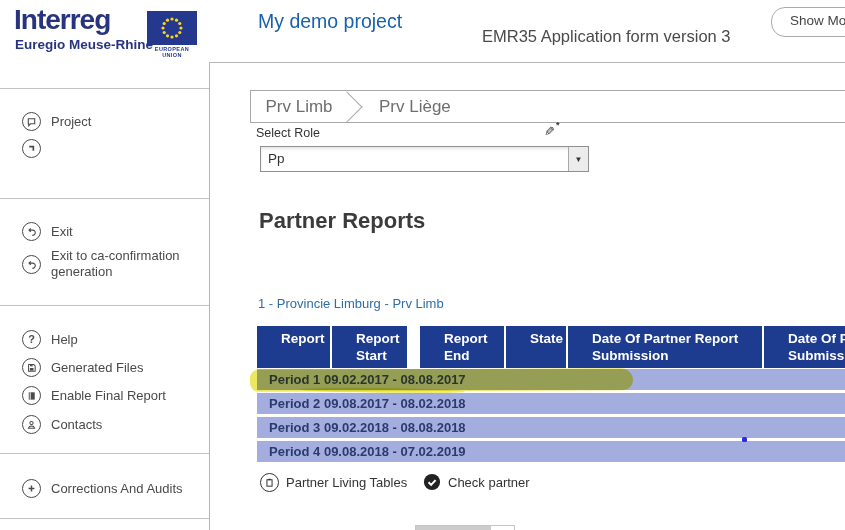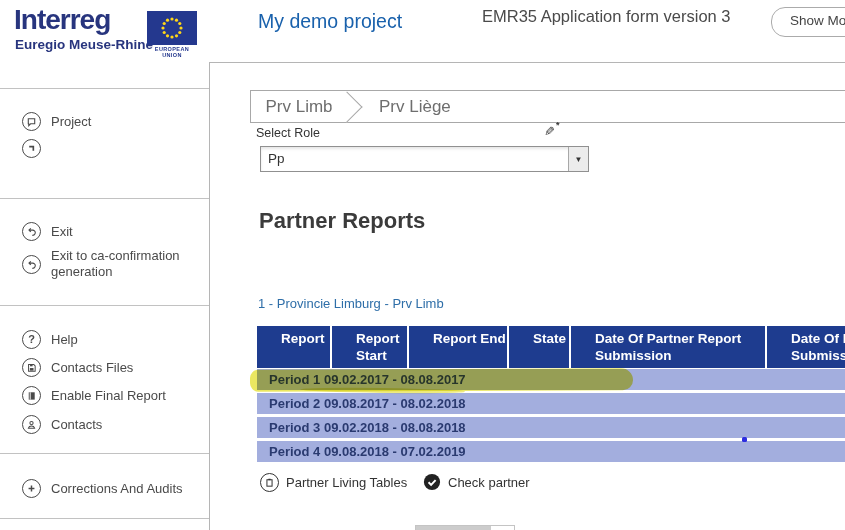--- a/index.html
+++ b/index.html
@@ -8,21 +8,21 @@
     background:#ffffff;font-family:"Liberation Sans",sans-serif;color:#333;
   }
   .abs{position:absolute;}
 
   
   .brand-main{left:14px;top:4px;font-size:28px;font-weight:bold;color:#28357e;letter-spacing:-1px;}
   .brand-sub{left:15px;top:37px;font-size:13.5px;font-weight:bold;color:#28357e;}
   .eu-flag{left:147px;top:11px;width:50px;height:34px;background:#24388e;}
   .eu-label{left:145px;top:46px;width:54px;font-size:5.5px;font-weight:bold;color:#24388e;text-align:center;letter-spacing:.4px;}
   .proj-title{left:258px;top:10px;font-size:19.5px;font-weight:normal;color:#1961ac;}
-  .form-version{left:482px;top:7px;font-size:16.5px;color:#4a4a4a;}
+  .form-version{left:482px;top:27px;font-size:16.5px;color:#4a4a4a;}
   .show-more{left:771px;top:7px;height:28px;line-height:26px;padding:0 18px;border:1px solid #ababab;
     border-radius:14px;background:#fff;font-size:13.5px;color:#444;white-space:nowrap;}
 
   
   .divider{left:0;height:0;border-top:1px solid #c2c2c2;width:209px;}
   .side-item{position:absolute;left:22px;width:178px;display:flex;align-items:center;gap:10px;
     color:#4a4a4a;font-size:13px;line-height:16px;cursor:pointer;}
   .circ{width:17px;height:17px;border:1.4px solid #4a4a4a;border-radius:50%;
     display:flex;align-items:center;justify-content:center;flex:none;background:#fff;}
   .circ svg{display:block;}
@@ -48,21 +48,21 @@
   .select-arrow-btn{position:absolute;right:0;top:0;width:20px;height:100%;background:#ececec;
     border-left:1px solid #a8a8a8;display:flex;align-items:center;justify-content:center;box-sizing:border-box;}
   .select-arrow-btn span{font-size:8px;color:#333;}
 
   .page-title{left:259px;top:208px;font-size:22px;font-weight:bold;color:#3b3b3b;}
   .partner-heading{left:258px;top:296px;font-size:13px;color:#2e6ea8;}
 
   .thead{left:257px;top:326px;display:flex;gap:2px;}
   .th{background:#1e3c8f;color:#fff;font-weight:bold;font-size:13.5px;line-height:17px;
     padding:4px 0 4px 24px;height:42px;box-sizing:border-box;}
-  .w1{width:73px;} .w2{width:75px;} .w3{width:98px;} .w4{width:60px;} .w5{width:194px;} .w6{width:200px;}
+  .w1{width:73px;} .w2{width:75px;} .w3{width:84px;margin-left:11px;} .w4{width:60px;} .w5{width:194px;} .w6{width:200px;}
 
   .trow{left:257px;width:640px;height:21px;background:#a3aede;color:#2a3a70;
     font-size:13px;font-weight:bold;line-height:21px;padding-left:12px;box-sizing:border-box;cursor:pointer;}
 
   .hl-main{left:250px;top:369px;width:383px;height:22px;background:#ded800;opacity:.62;
     mix-blend-mode:multiply;border-radius:10px 14px 12px 10px;transform:rotate(-.2deg);pointer-events:none;}
   .hl-smudge{left:300px;top:388px;width:165px;height:5px;background:#ded800;opacity:.5;
     mix-blend-mode:multiply;border-radius:50%;transform:rotate(.8deg);pointer-events:none;}
 
   .action{position:absolute;display:flex;align-items:center;gap:7px;font-size:13px;color:#333;cursor:pointer;}
@@ -153,21 +153,21 @@
 </div>
 
 <div class="side-item" style="top:358px">
   <span class="circ">
     <svg width="11" height="11" viewBox="0 0 12 12">
       <path d="M2.8 2.8h5.7L10 4.3v5.9H2.8z" fill="none" stroke="#4a4a4a" stroke-width="1.1"></path>
       <rect x="4.4" y="2.8" width="2.8" height="1.9" fill="#4a4a4a"></rect>
       <rect x="4.2" y="6.6" width="4" height="2.8" fill="#4a4a4a"></rect>
     </svg>
   </span>
-  <span>Contacts Files</span>
+  <span>Generated Files</span>
 </div>
 
 <div class="side-item" style="top:386px">
   <span class="circ">
     <svg width="11" height="11" viewBox="0 0 12 12">
       <rect x="3" y="2.5" width="6.5" height="8" fill="#4a4a4a"></rect>
       <line x1="4.6" y1="2.5" x2="4.6" y2="10.5" stroke="#fff" stroke-width="1"></line>
     </svg>
   </span>
   <span>Enable Final Report</span>

